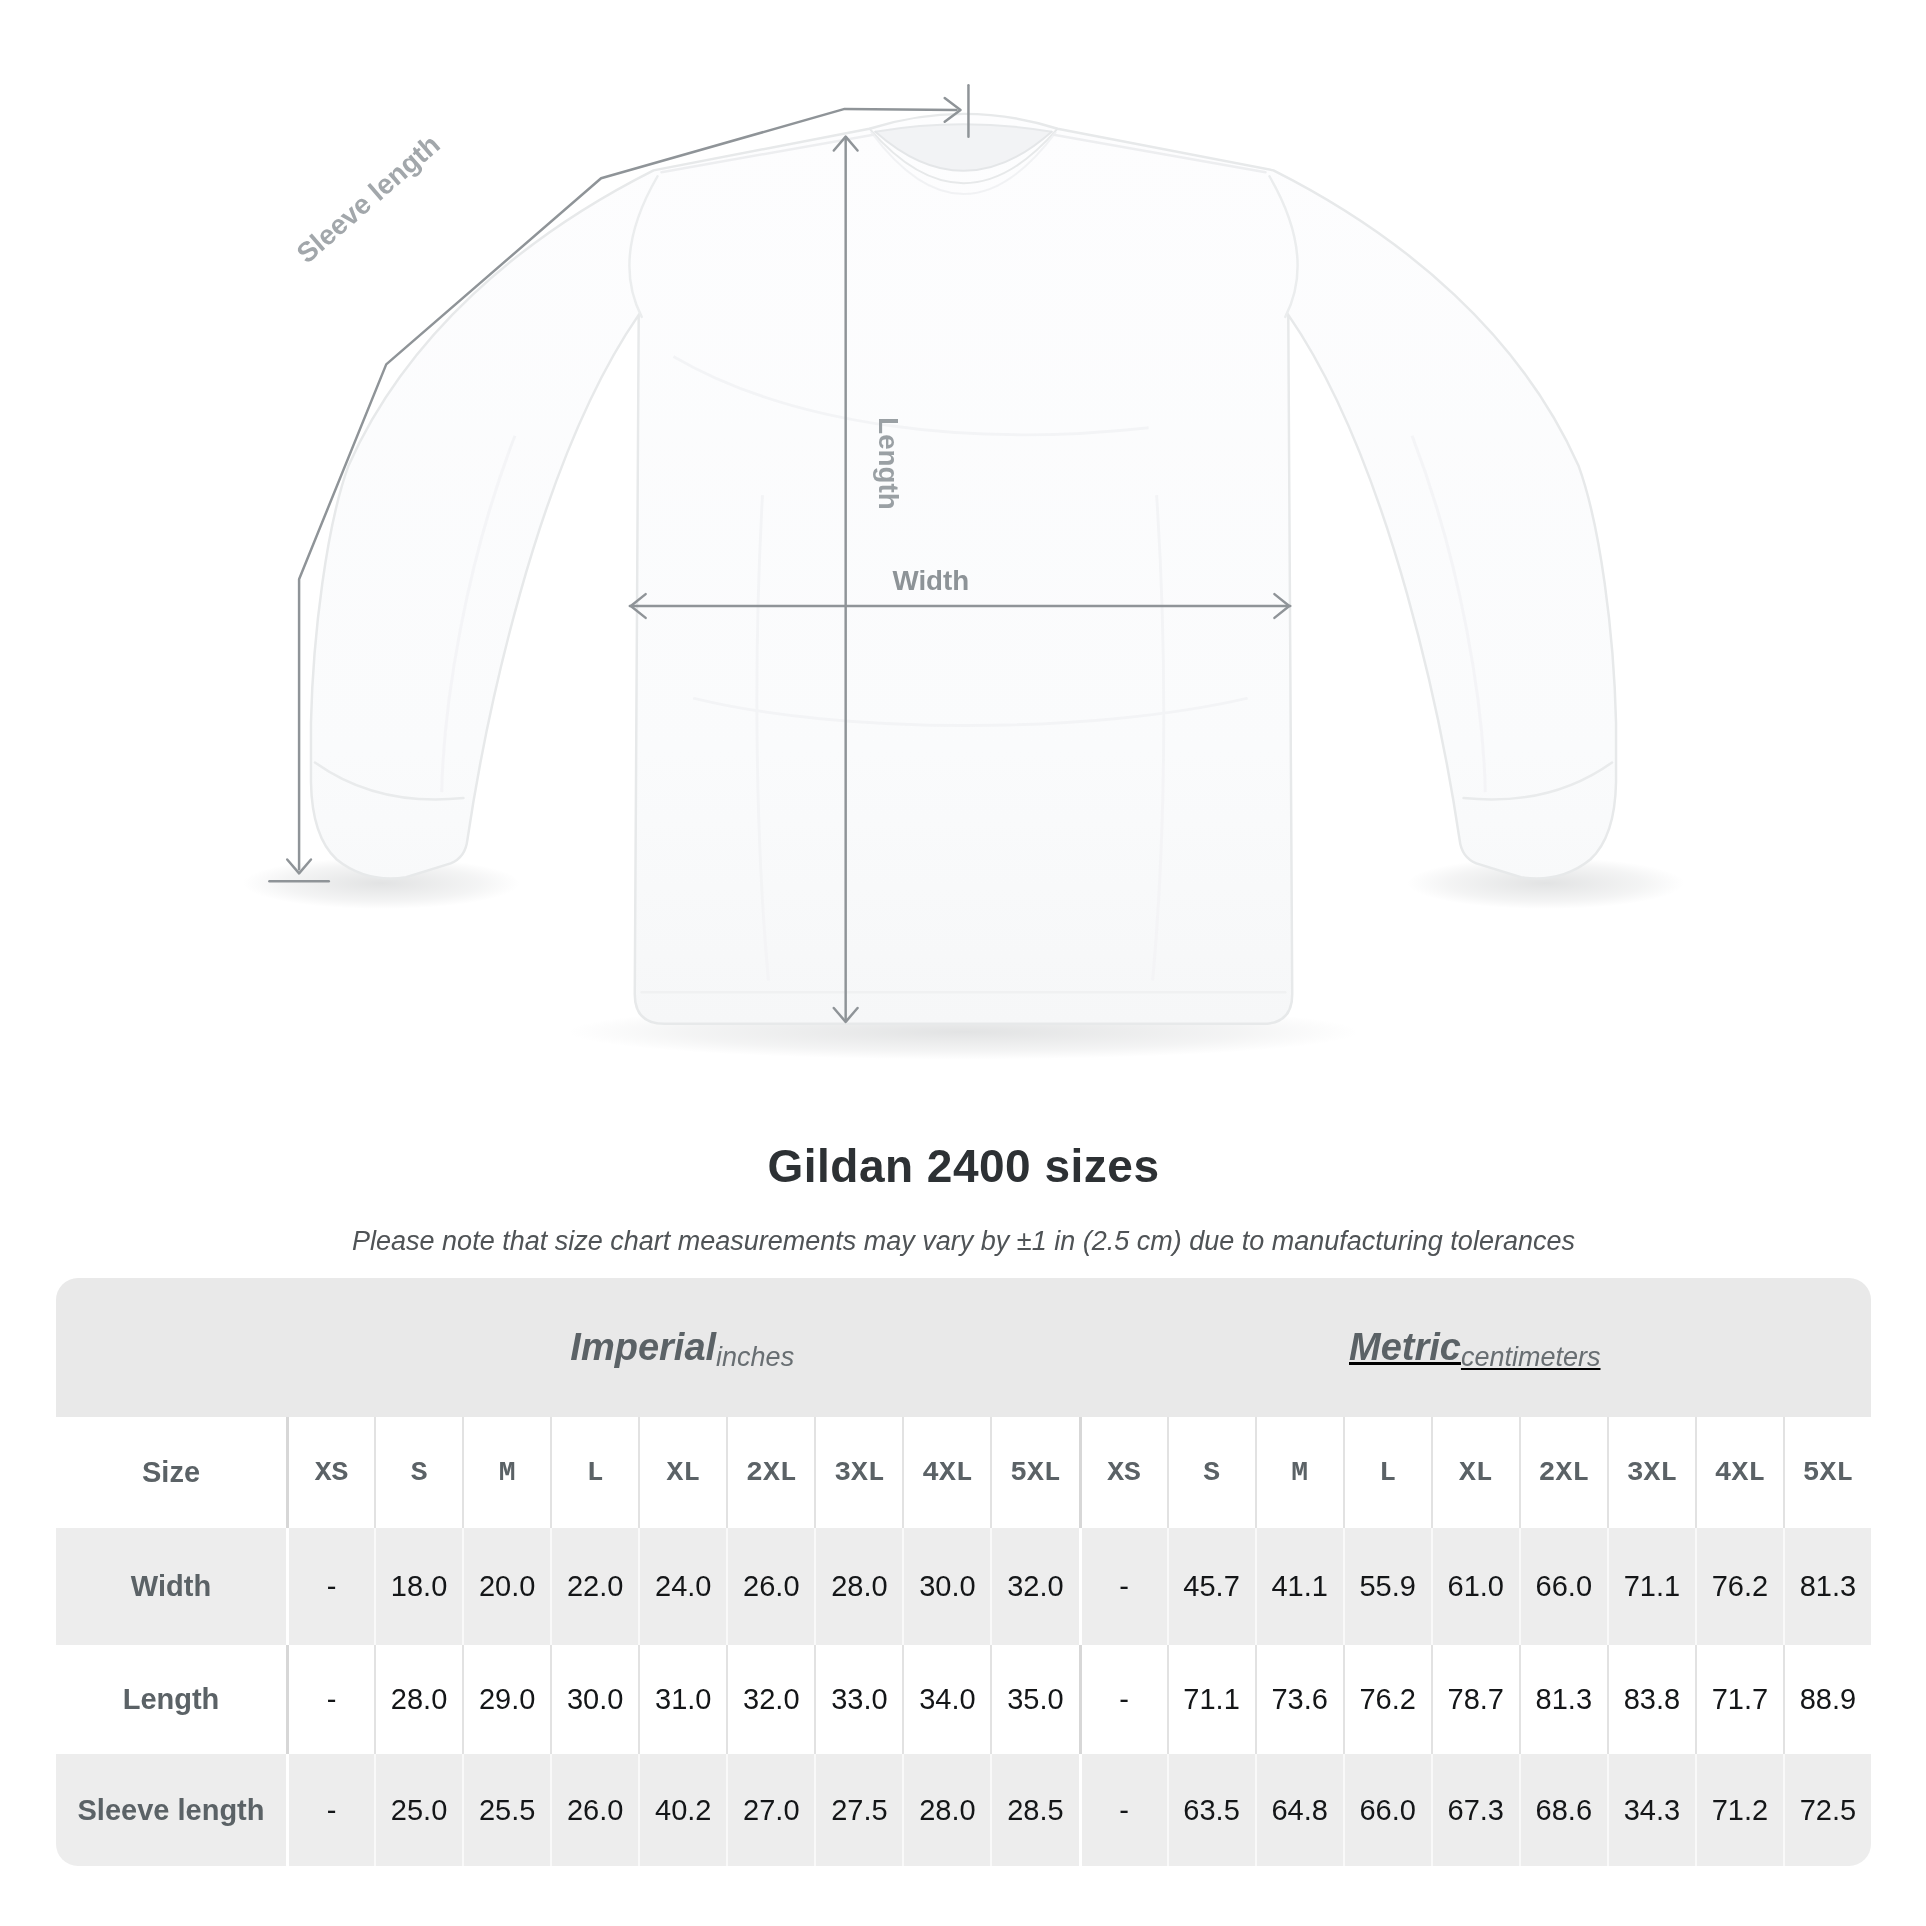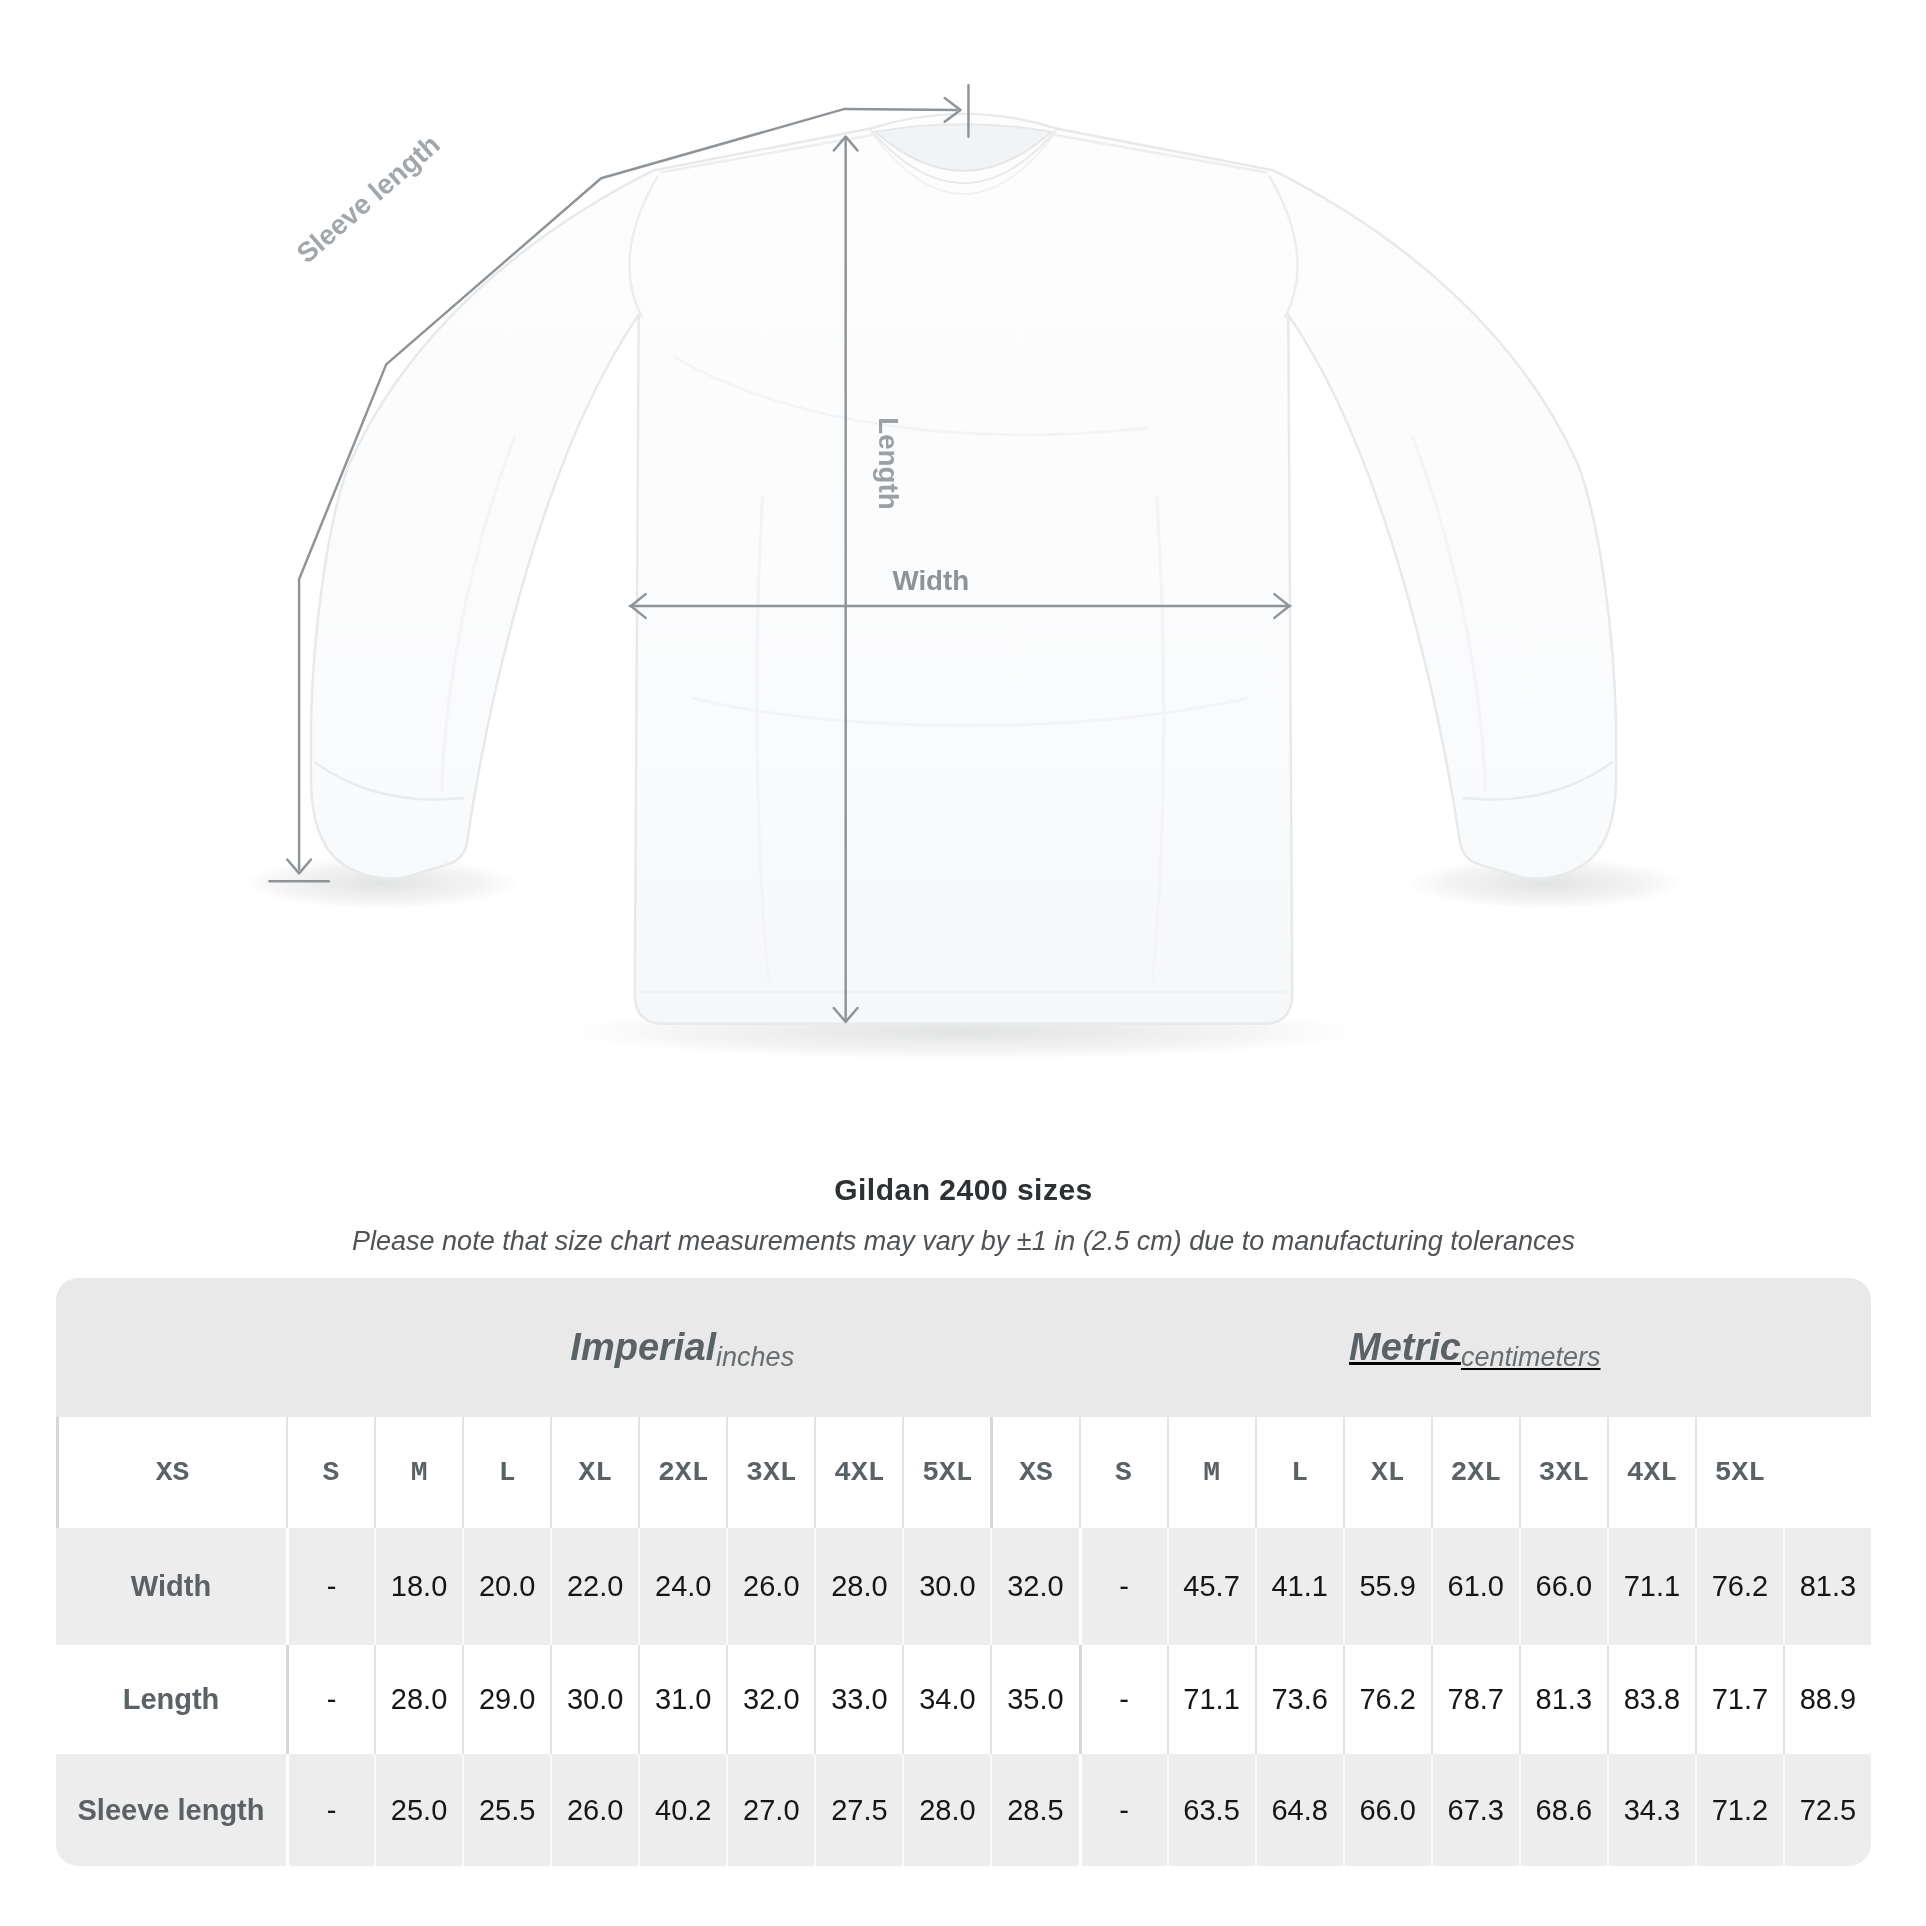--- a/index.html
+++ b/index.html
@@ -5,23 +5,22 @@
   html,body { margin:0; padding:0; }
   body {
     width:1927px; height:1927px; position:relative; overflow:hidden;
     background:#ffffff;
     font-family:"Liberation Sans", sans-serif;
   }
   .figure { position:absolute; left:0; top:0; }
 
   .page-title {
     position:absolute; top:1139px; left:0; width:100%;
-    text-align:center; font-size:30px; font-weight:bold; color:#2d3134;
+    text-align:center; font-size:46px; font-weight:bold; color:#2d3134;
     letter-spacing:0.5px;
-    margin-top:34px;
   }
   .page-note {
     position:absolute; top:1226px; left:0; width:100%;
     text-align:center; font-style:italic; font-size:27px; color:#4f5356;
   }
 
   .size-table { position:absolute; left:56px; top:1278px; width:1815px; }
   .tgrid { display:grid; grid-template-columns:230px repeat(18, 1fr); }
 
   .band {
@@ -170,20 +169,21 @@
       <div class="group-name">Imperial</div>
       <div class="group-unit">inches</div>
     </div>
     <div class="group metric">
       <div class="group-name">Metric</div>
       <div class="group-unit">centimeters</div>
     </div>
   </div>
 
   <div class="trow tgrid white row-size">
+    <div class="cell first label-cell">Size</div>
     <div class="cell sec head-cell">XS</div>
     <div class="cell head-cell">S</div>
     <div class="cell head-cell">M</div>
     <div class="cell head-cell">L</div>
     <div class="cell head-cell">XL</div>
     <div class="cell head-cell">2XL</div>
     <div class="cell head-cell">3XL</div>
     <div class="cell head-cell">4XL</div>
     <div class="cell head-cell">5XL</div>
     <div class="cell sec head-cell">XS</div>

